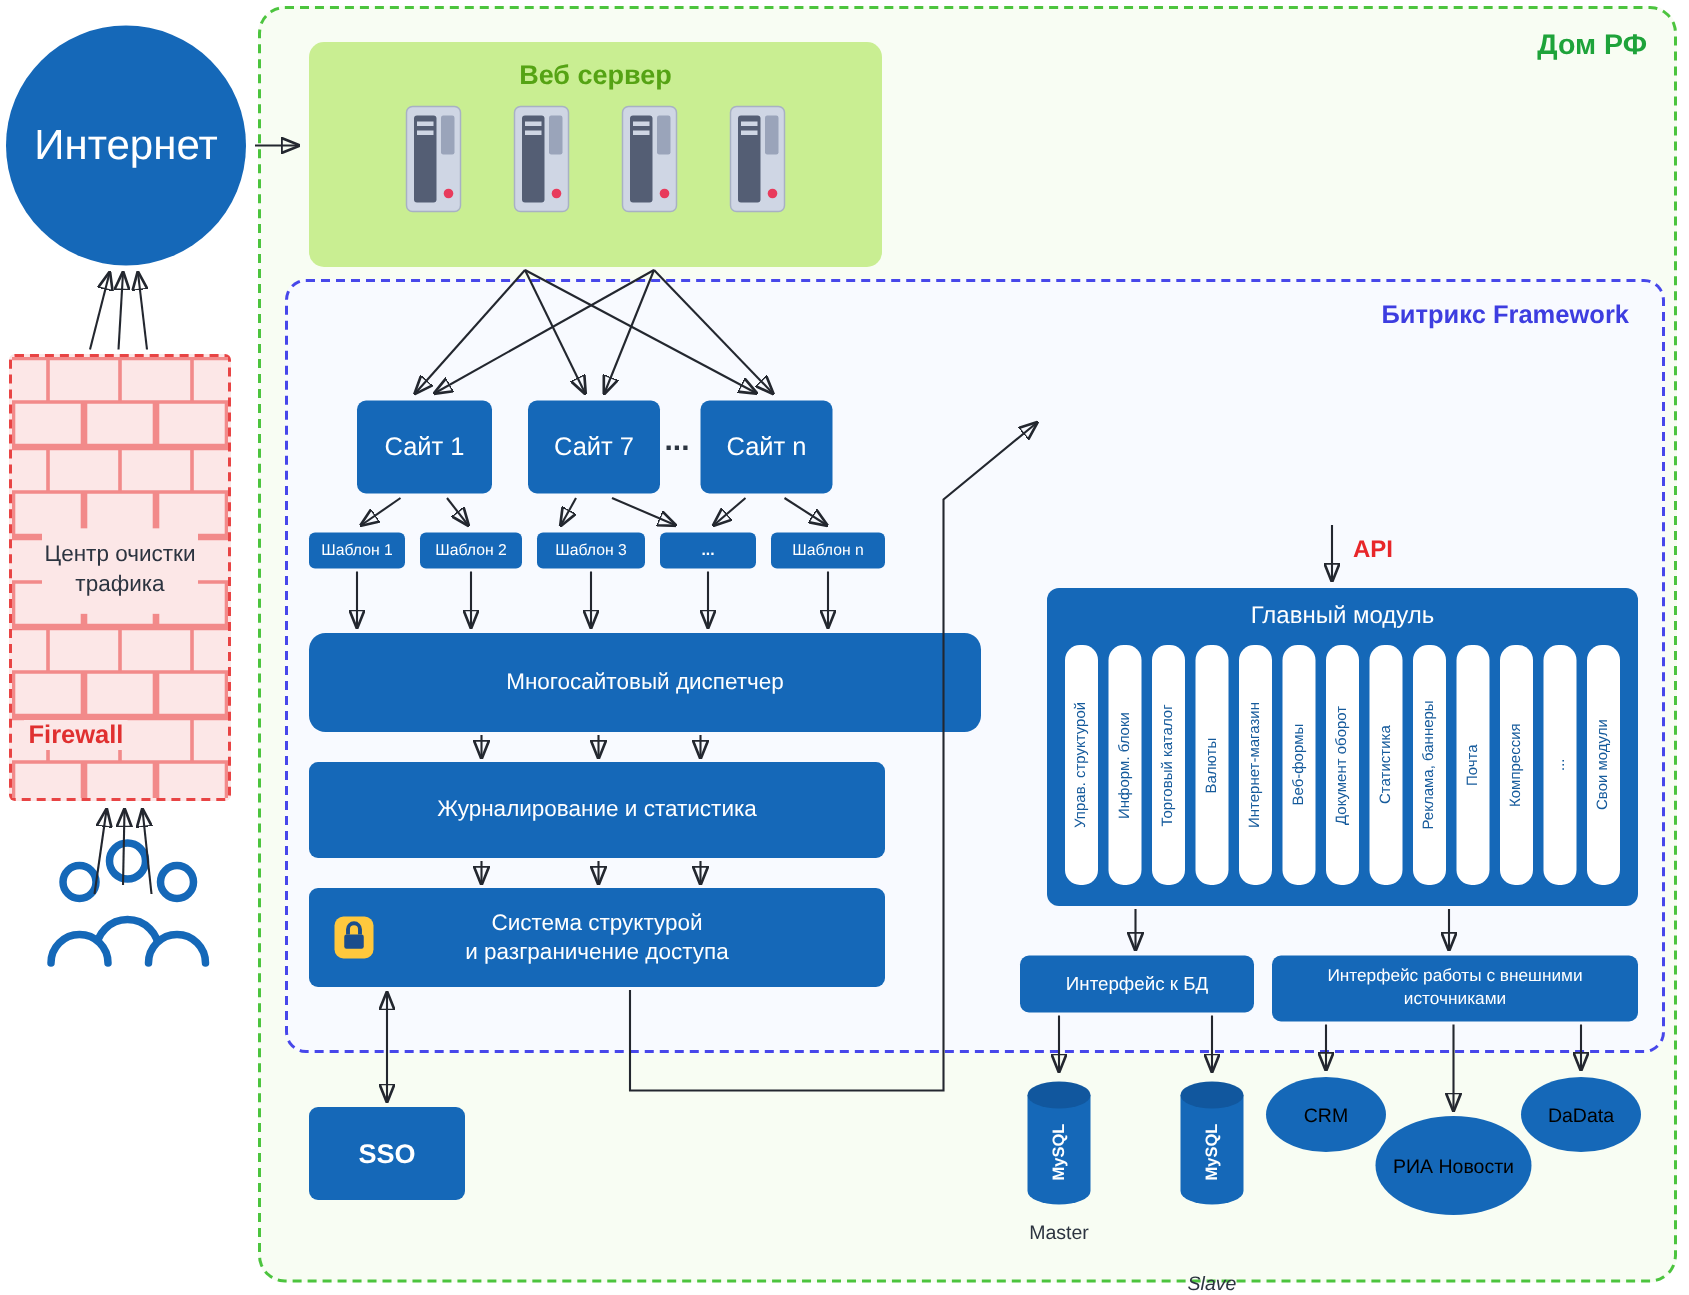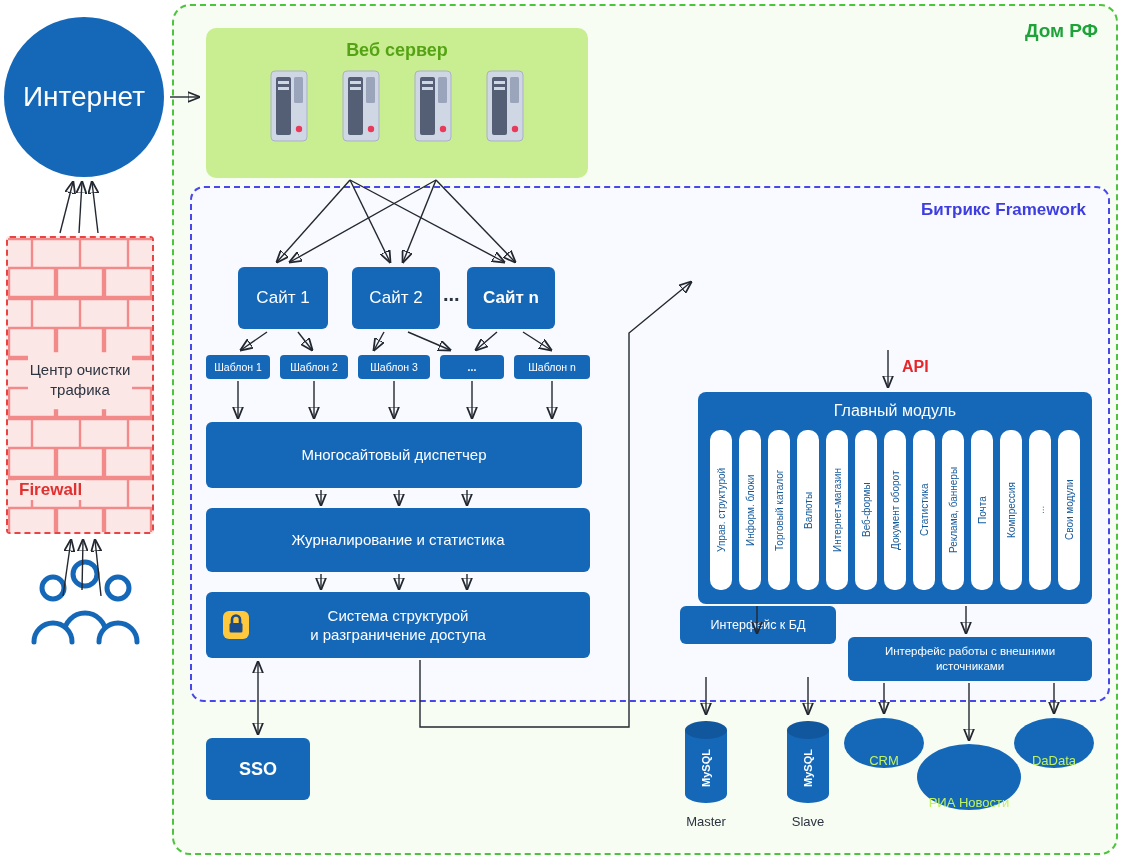--- a/index.html
+++ b/index.html
@@ -24,21 +24,21 @@
   .fw-region{background:var(--framework-bg);border:2px dashed var(--framework-border);border-radius:14px;}
   .region-label{position:absolute;font-weight:bold;}
   .circle{border-radius:50%;}
   .site{font-size:17px;}
   .tpl{font-size:10.5px;border-radius:4px;}
   .wide{font-size:15px;line-height:1.3;}
   .white-card{background:#fff;border-radius:5px;color:#17406e;font-size:9.5px;line-height:1.25;
               display:flex;align-items:center;justify-content:center;text-align:center;padding:2px 4px;box-sizing:border-box;}
   .pill{background:#fff;border-radius:10px;width:22px;height:160px;display:flex;align-items:center;justify-content:center;
         writing-mode:vertical-rl;transform:rotate(180deg);font-size:10px;color:var(--pill-text);white-space:nowrap;}
-  .ellipse{background:var(--blue);color:#bef264;border-radius:50%;font-size:13px;align-items:flex-end;}
+  .ellipse{background:var(--blue);color:#000000;border-radius:50%;font-size:13px;}
   .caption{position:absolute;text-align:center;color:var(--text-dark);font-size:13px;}
   .person{fill:#fff;stroke:var(--blue);stroke-width:5;stroke-linecap:round;}
   .arrows{position:absolute;left:0;top:0;width:1126px;height:863px;pointer-events:none;z-index:50;}
   .arrows line,.arrows path{stroke:var(--arrow);stroke-width:1.4;fill:none;}
   .fw-title-panel{position:absolute;left:50%;top:50%;transform:translate(-50%,-58%);width:104px;
                   background:var(--firewall-bg);color:var(--text-dark);font-size:15px;line-height:1.35;text-align:center;padding:8px 0;}
   .fw-label{position:absolute;left:8px;top:242px;color:var(--firewall-label);font-weight:bold;font-size:17px;
             background:var(--firewall-bg);padding:0 3px;}
 </style>
 </head>
@@ -115,44 +115,44 @@
         <rect x="16" y="20" width="11" height="3" fill="#cfd6e4"></rect>
         <circle cx="37" cy="62" r="3.2" fill="#e83b5c"></circle>
       </svg>
     </div>
   </div>
 
   <div class="box blue site" style="left:238px;top:267px;width:90px;height:62px;">
     <span>Сайт 1</span>
   </div>
   <div class="box blue site" style="left:352px;top:267px;width:88px;height:62px;">
-    <span>Сайт 2</span>
+    <span>Сайт 7</span>
   </div>
   <span class="abs" style="left:443px;top:283px;font-size:20px;font-weight:bold;color:var(--text-dark);">...</span>
-  <div class="box blue site" style="left:467px;top:267px;width:88px;height:62px;font-weight:bold;">
+  <div class="box blue site" style="left:467px;top:267px;width:88px;height:62px;">
     <span>Сайт n</span>
   </div>
 
   <div class="box blue tpl" style="left:206px;top:355px;width:64px;height:24px;">
     <span>Шаблон 1</span>
   </div>
   <div class="box blue tpl" style="left:280px;top:355px;width:68px;height:24px;">
     <span>Шаблон 2</span>
   </div>
   <div class="box blue tpl" style="left:358px;top:355px;width:72px;height:24px;">
     <span>Шаблон 3</span>
   </div>
   <div class="box blue tpl" style="left:440px;top:355px;width:64px;height:24px;font-weight:bold;">
     <span>...</span>
   </div>
   <div class="box blue tpl" style="left:514px;top:355px;width:76px;height:24px;">
     <span>Шаблон n</span>
   </div>
 
-  <div class="box blue wide" style="left:206px;top:422px;width:376px;height:66px;">
+  <div class="box blue wide" style="left:206px;top:422px;width:448px;height:66px;border-radius:11px;">
     <span>Многосайтовый диспетчер</span>
   </div>
   <div class="box blue wide" style="left:206px;top:508px;width:384px;height:64px;">
     <span>Журналирование и статистика</span>
   </div>
   <div class="box blue wide" style="left:206px;top:592px;width:384px;height:66px;flex-direction:column;">
     <svg class="abs" style="left:16px;top:18px;" width="28" height="30" viewBox="0 0 28 30">
       <rect x="1" y="1" width="26" height="28" rx="6" fill="var(--lock-bg)"></rect>
       <path d="M10,13 v-3.5 a4,4 0 0 1 8,0 V13" stroke="var(--lock-fg)" stroke-width="2.6" fill="none"></path>
       <rect x="7.5" y="13" width="13" height="9.5" rx="1.5" fill="var(--lock-fg)"></rect>
@@ -180,40 +180,40 @@
       <div class="pill">Документ оборот</div>
       <div class="pill">Статистика</div>
       <div class="pill">Реклама, баннеры</div>
       <div class="pill">Почта</div>
       <div class="pill">Компрессия</div>
       <div class="pill">...</div>
       <div class="pill">Свои модули</div>
     </div>
   </div>
 
-  <div class="box blue" style="left:680px;top:606px;width:156px;height:38px;font-size:12.5px;">
+  <div class="box blue" style="left:680px;top:637px;width:156px;height:38px;font-size:12.5px;">
     <span>Интерфейс к БД</span>
   </div>
   <div class="box blue" style="left:848px;top:637px;width:244px;height:44px;font-size:11.5px;line-height:1.3;padding:0 4px;">
     <span>Интерфейс работы с внешними источниками</span>
   </div>
 
   <svg class="abs" style="left:683px;top:718px;" width="46" height="92" viewBox="0 0 46 92">
     <path d="M2,12 v64 a21,9 0 0 0 42,0 V12" style="fill:var(--blue)"></path>
     <ellipse cx="23" cy="12" rx="21" ry="9" style="fill:var(--blue-dark)"></ellipse>
     <text x="23" y="50" transform="rotate(-90 23 50)" text-anchor="middle" dominant-baseline="central" fill="#fff" font-size="11" font-weight="bold" font-family="Liberation Sans, sans-serif">MySQL</text>
   </svg>
   <div class="caption" style="left:670px;top:814px;width:72px;">Master</div>
 
   <svg class="abs" style="left:785px;top:718px;" width="46" height="92" viewBox="0 0 46 92">
     <path d="M2,12 v64 a21,9 0 0 0 42,0 V12" style="fill:var(--blue)"></path>
     <ellipse cx="23" cy="12" rx="21" ry="9" style="fill:var(--blue-dark)"></ellipse>
     <text x="23" y="50" transform="rotate(-90 23 50)" text-anchor="middle" dominant-baseline="central" fill="#fff" font-size="11" font-weight="bold" font-family="Liberation Sans, sans-serif">MySQL</text>
   </svg>
-  <div class="caption" style="left:772px;top:814px;width:72px;">Slave</div>
+  <div class="caption" style="left:772px;top:848px;width:72px;font-style:italic;">Slave</div>
 
   <div class="box ellipse" style="left:844px;top:718px;width:80px;height:50px;">
     <span>CRM</span>
   </div>
   <div class="box ellipse" style="left:917px;top:744px;width:104px;height:66px;">
     <span>РИА Новости</span>
   </div>
   <div class="box ellipse" style="left:1014px;top:718px;width:80px;height:50px;">
     <span>DaData</span>
   </div>

